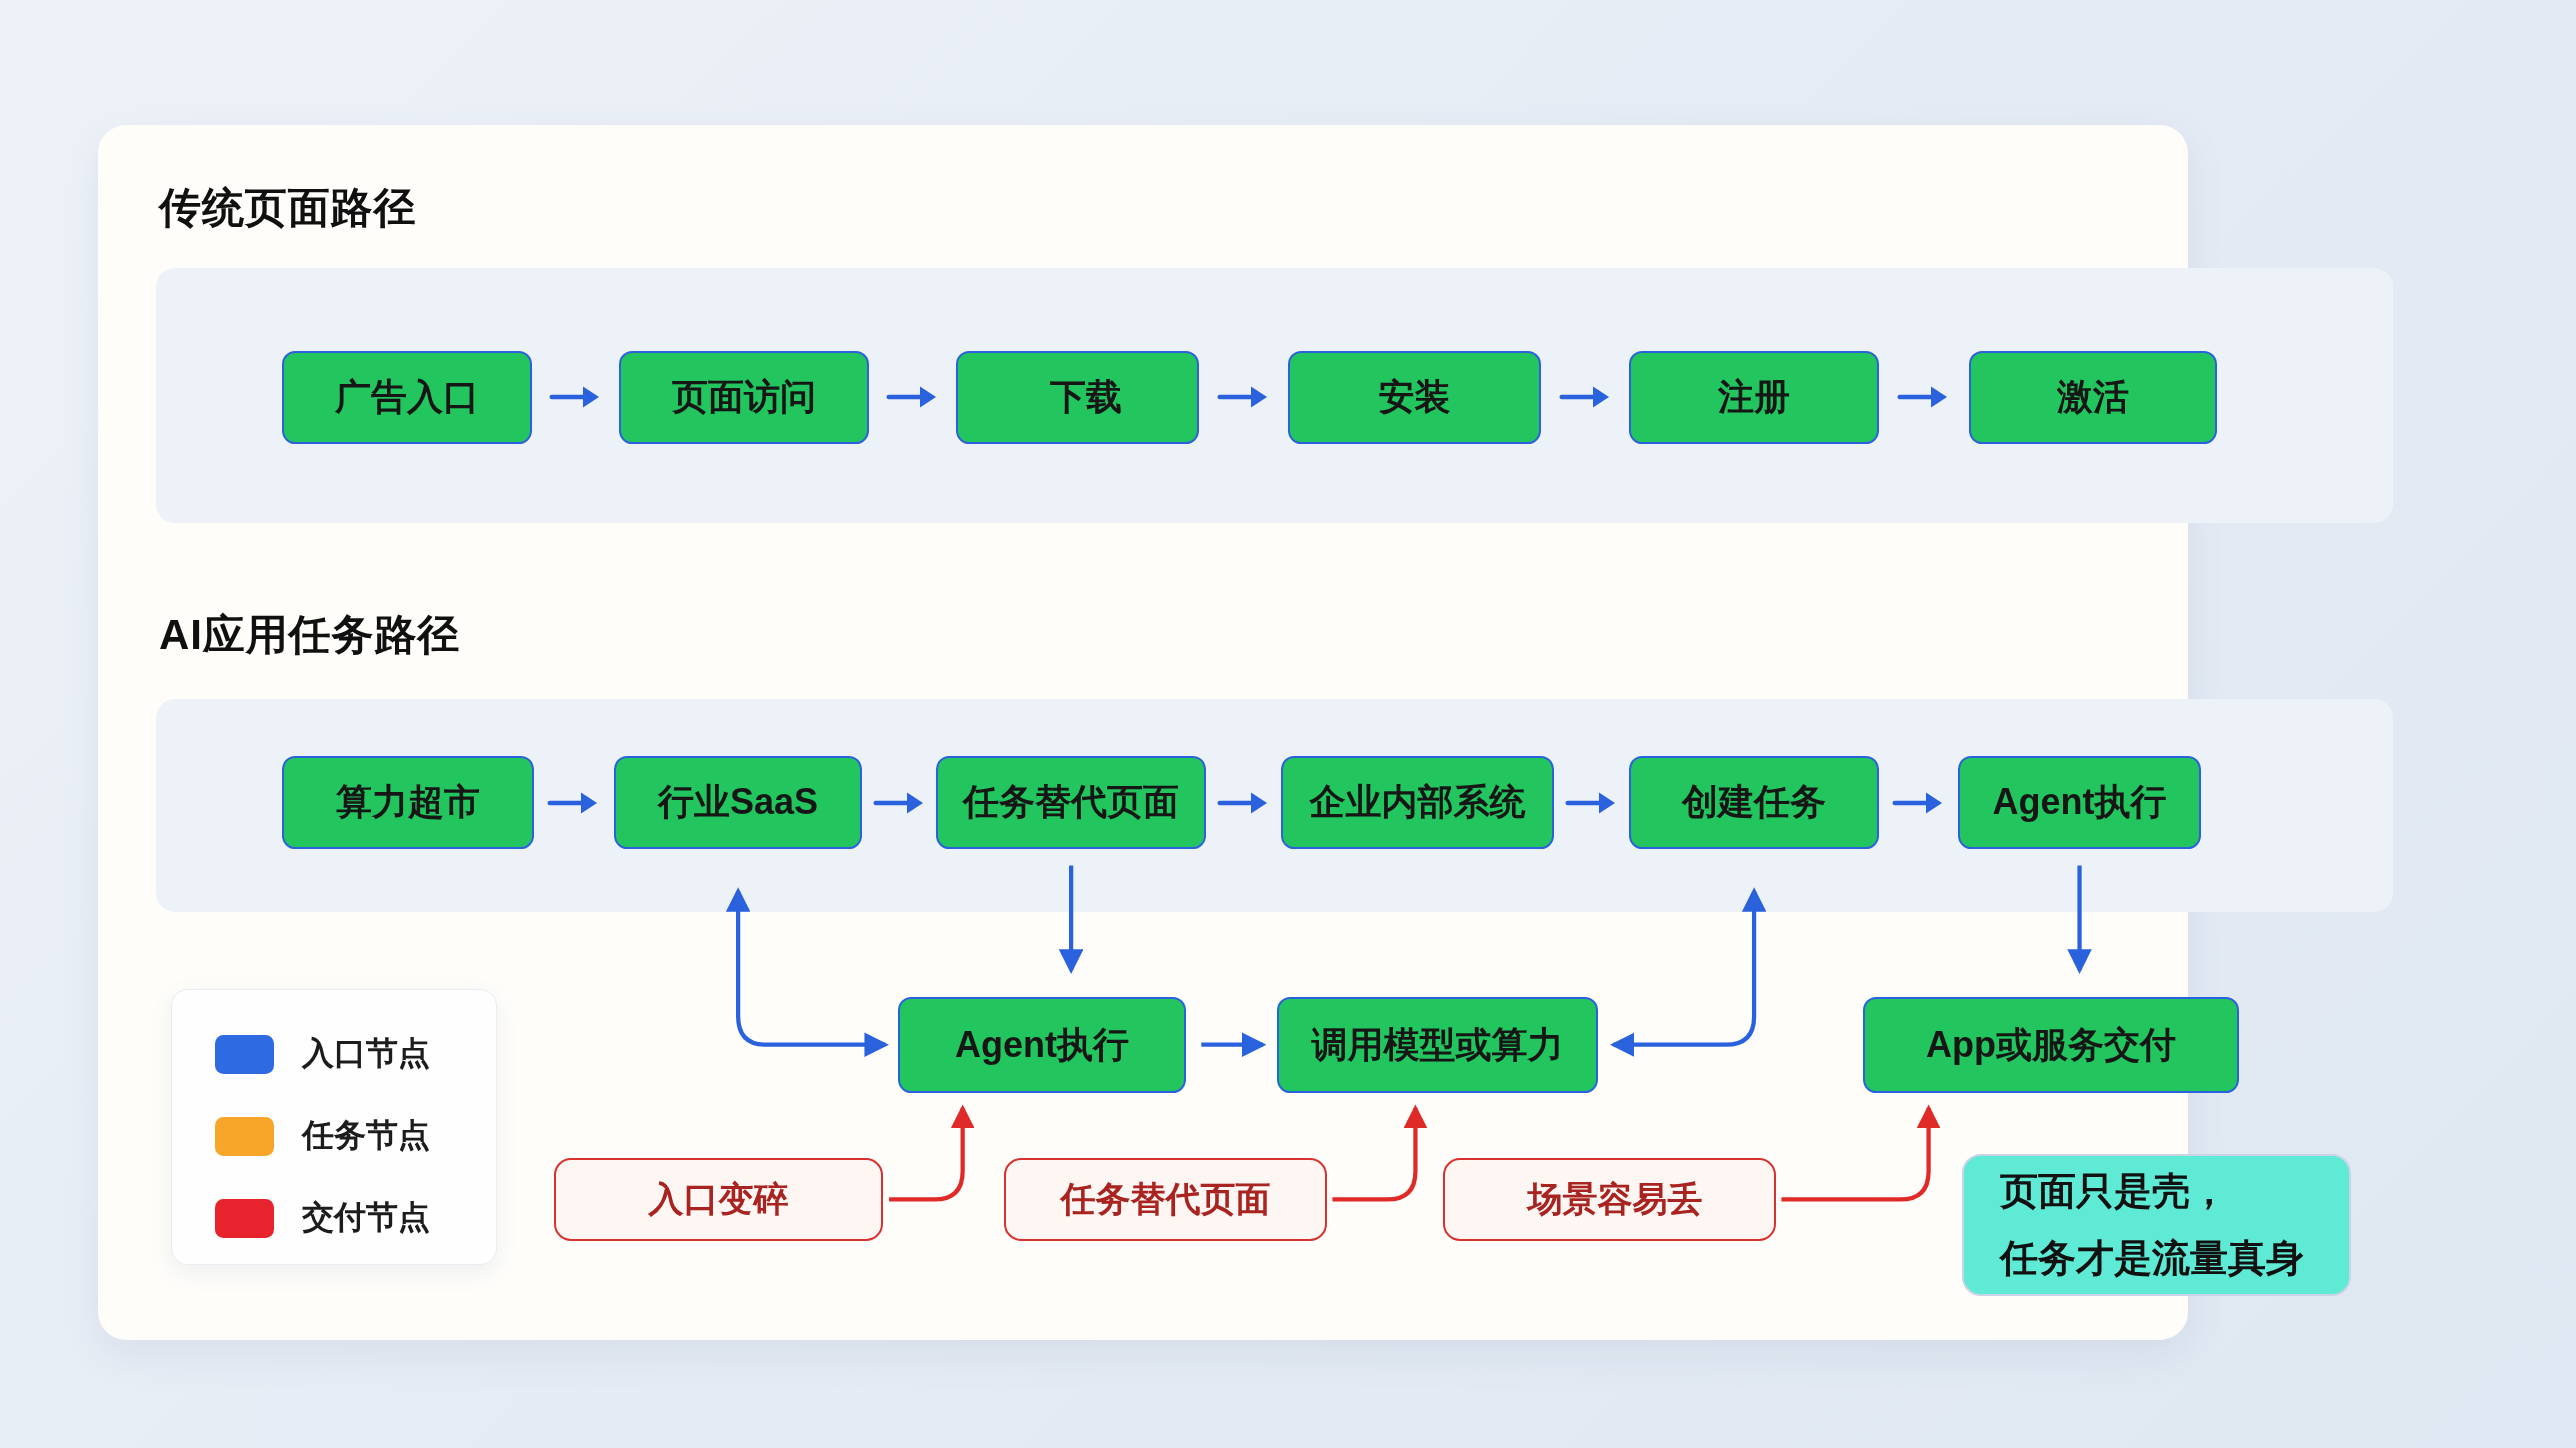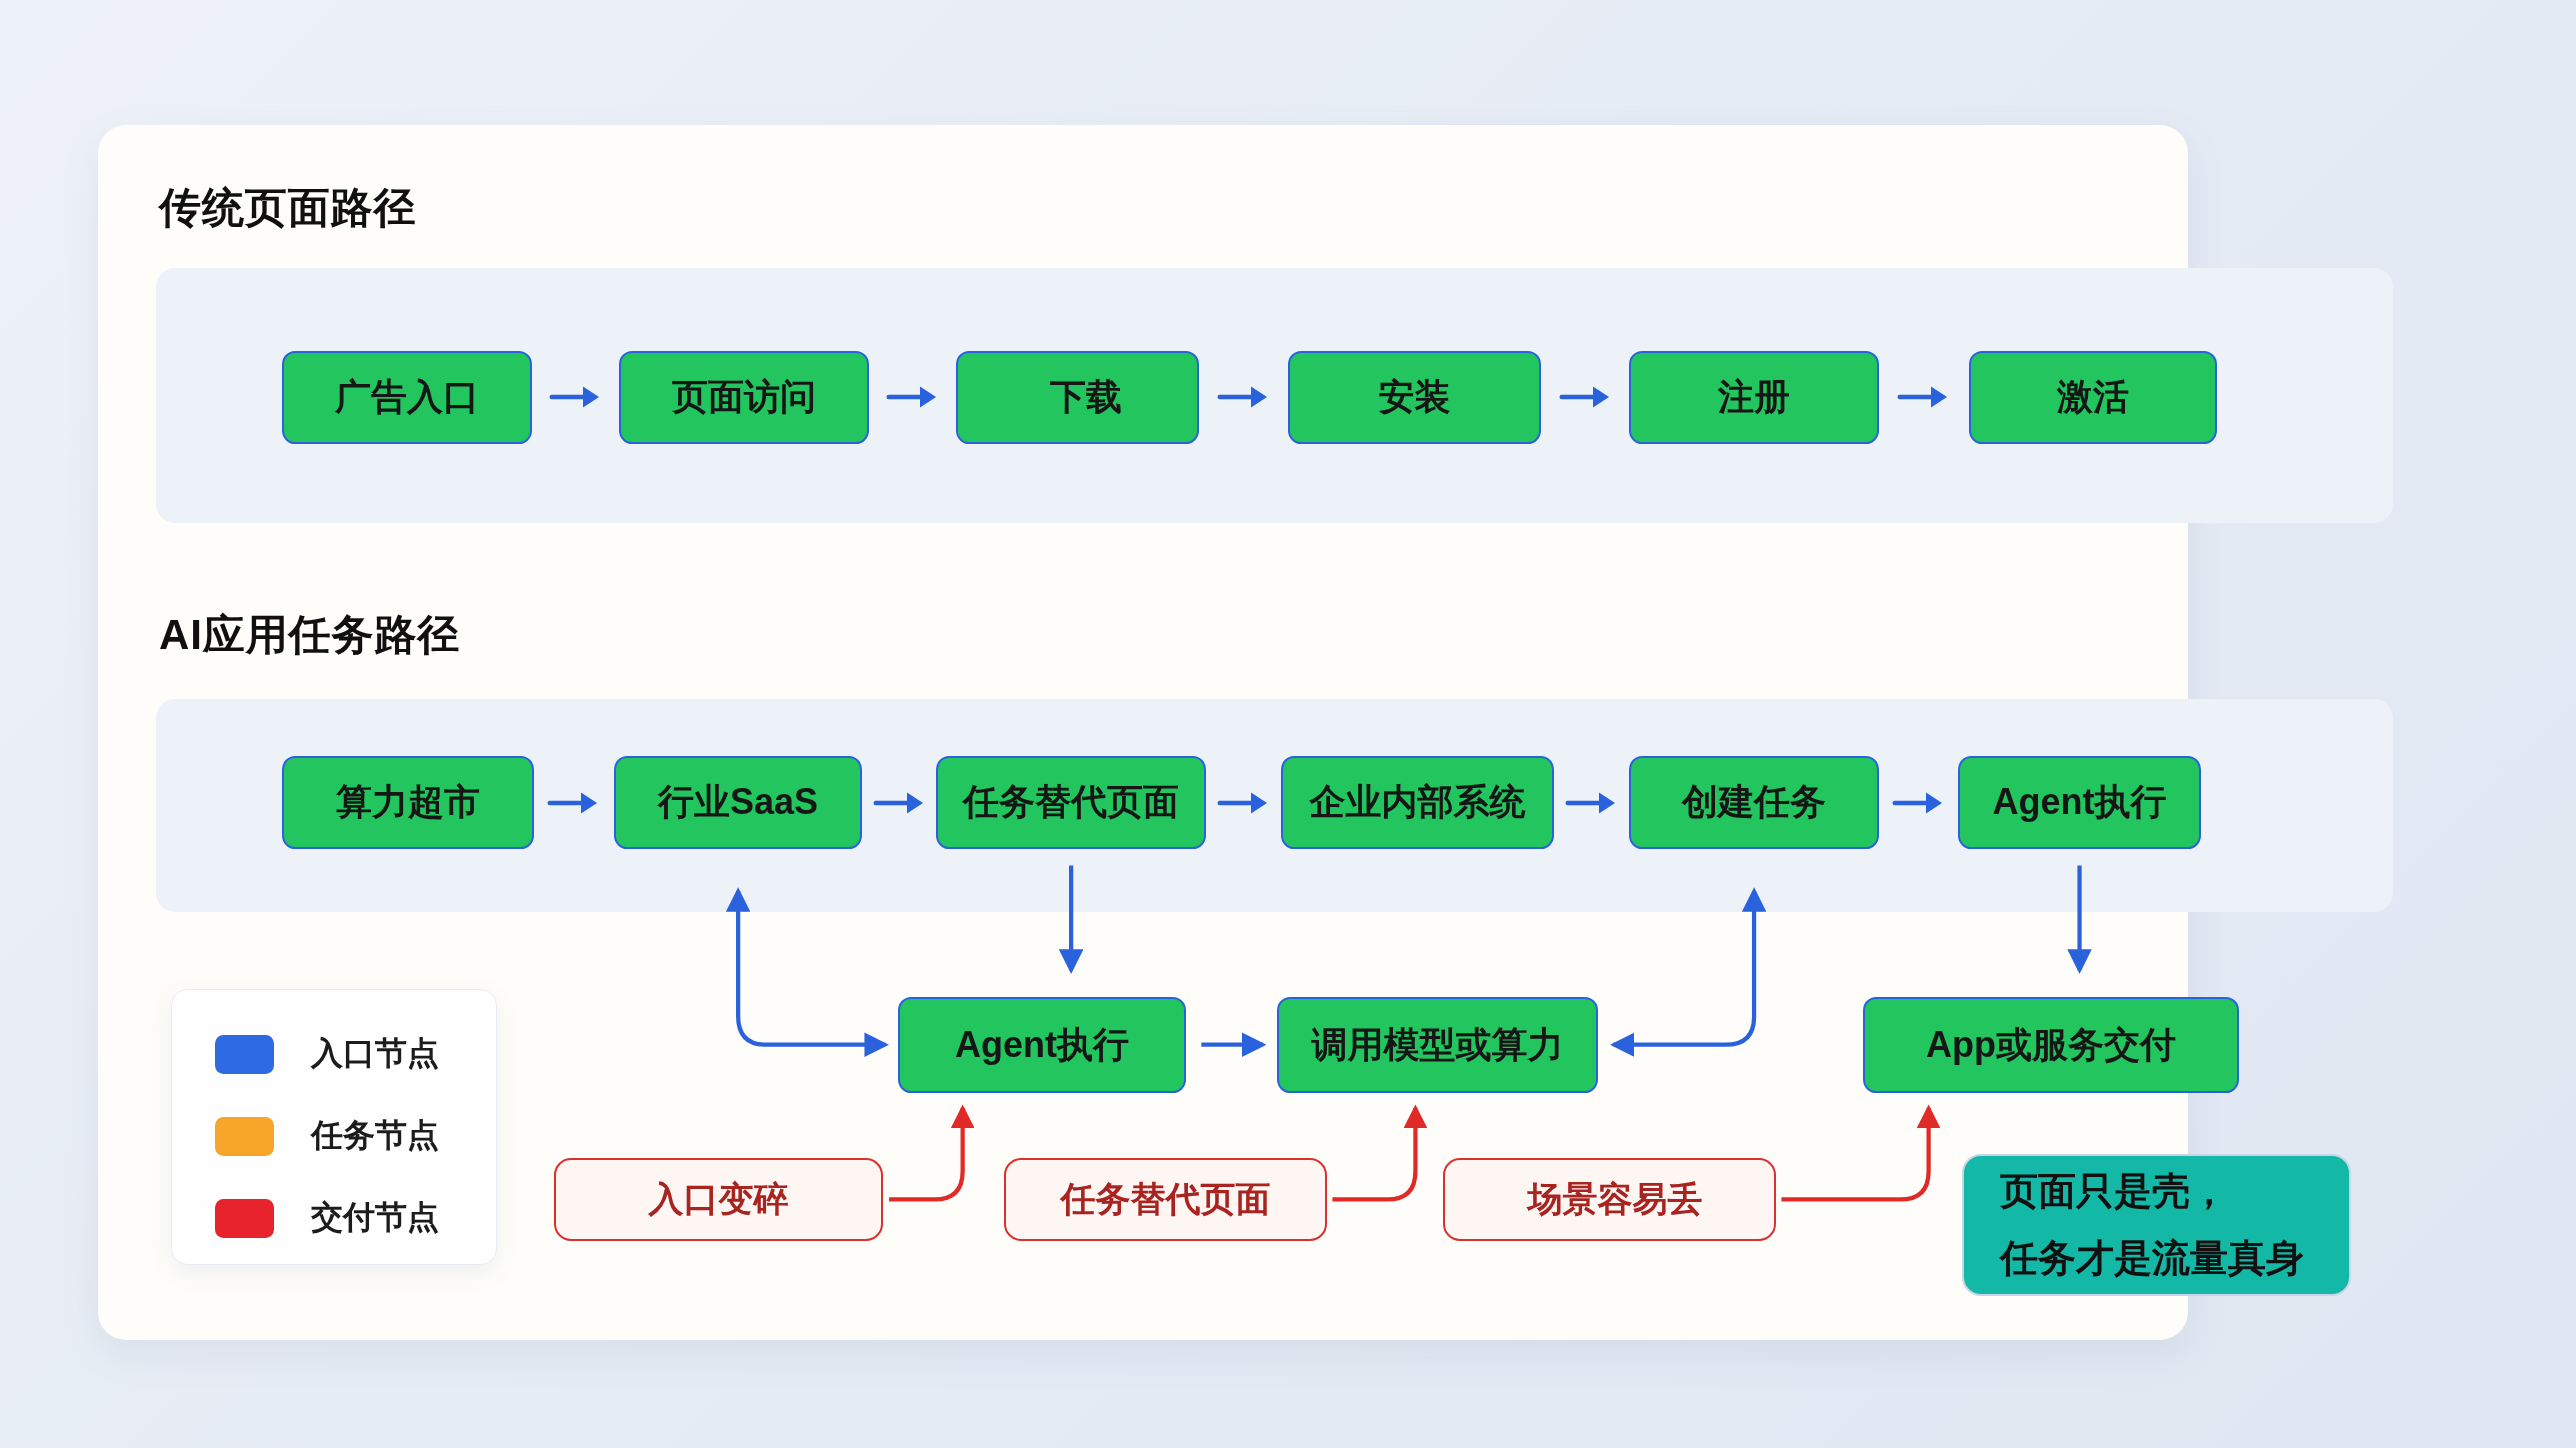--- a/index.html
+++ b/index.html
@@ -74,32 +74,32 @@
     width: 326px; height: 276px;
     background: #fefefe;
     border: 0.9px solid #e9edf3;
     border-radius: 17px;
     box-shadow: 0 7.5px 21px rgba(100,115,140,0.10);
     padding: 42px 0 0 43px;
     display: flex;
     flex-direction: column;
     gap: 38px;
   }
-  .legend-item { display: flex; align-items: center; gap: 37px; }
+  .legend-item { display: flex; align-items: center; gap: 28px; }
   .legend-swatch {
     width: 59px; height: 39px;
     border-radius: 8.5px;
     flex: 0 0 auto;
   }
   .legend-label { font-size: 32px; font-weight: 600; color: #1c1c1c; white-space: nowrap; }
   .note-box {
     position: absolute;
     left: 1864px; top: 1029px;
     width: 389px; height: 142px;
-    background: #14b8a6;
+    background: #5eead4;
     border: 2.8px solid #c9d4e6;
     border-radius: 19px;
     display: flex;
     flex-direction: column;
     justify-content: center;
     padding-left: 36px;
     gap: 19px;
   }
   .note-line { font-size: 38px; font-weight: 700; color: #111; line-height: 1.25; white-space: nowrap; }
   #connectors { position: absolute; left: 0; top: 0; pointer-events: none; }

